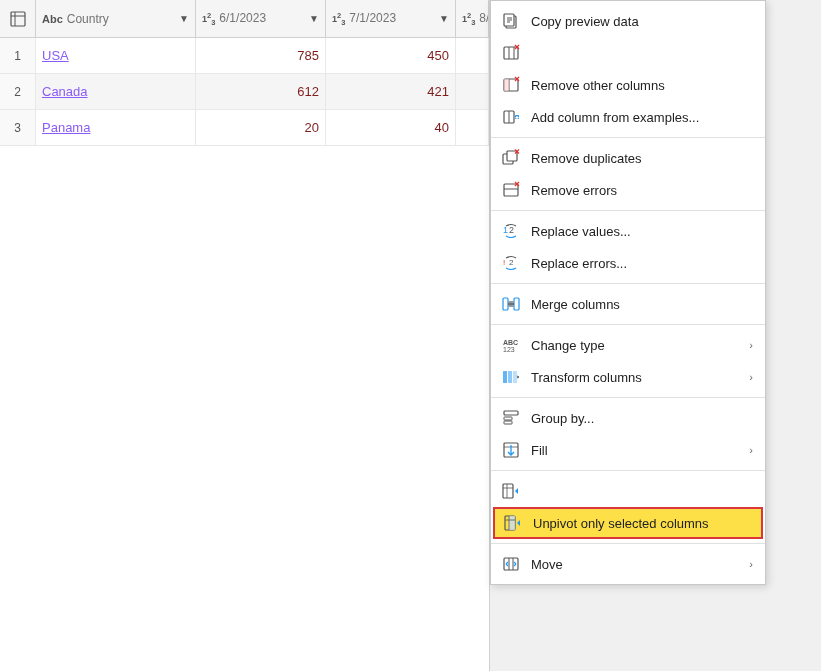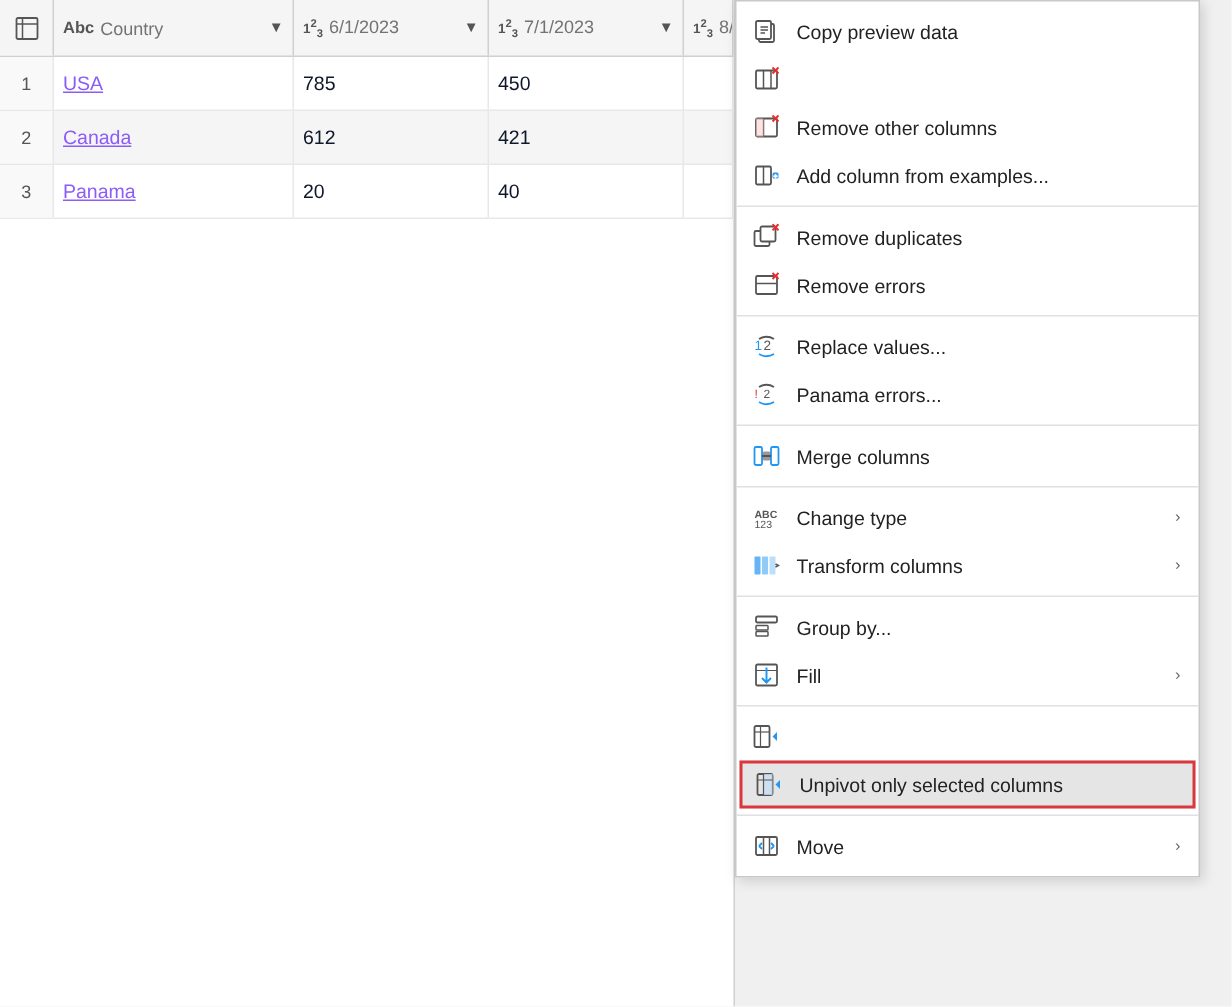--- a/index.html
+++ b/index.html
@@ -121,55 +121,55 @@
     }
 
     .cell.country-cell {
       width: 160px;
       color: #8b5cf6;
       text-decoration: underline;
     }
 
     .cell.number-cell {
       width: 130px;
-      justify-content: flex-start;
-      color: #0f172a;
+      justify-content: flex-end;
+      color: #7f1d1d;
     }
 
     .cell.number-cell-last {
       flex: 1;
       justify-content: flex-end;
       color: #222;
     }
 
     
     .context-menu {
       position: absolute;
       top: 0;
       left: 490px;
-      width: 310px;
+      width: 276px;
       background: #fff;
       border: 1px solid #c8c8c8;
       box-shadow: 2px 2px 8px rgba(0,0,0,0.15);
       z-index: 100;
       padding: 4px 0;
     }
 
     .menu-item {
       display: flex;
       align-items: center;
       padding: 6px 12px 6px 10px;
       cursor: pointer;
       position: relative;
       gap: 10px;
       min-height: 32px;
     }
 
     .menu-item.highlighted {
-      background: #e5e5e5;
+      background: #fde047;
       border: 2px solid #d9363e;
       margin: 0 2px;
       padding: 4px 10px 4px 8px;
     }
 
     .menu-separator {
       height: 1px;
       background: #e0e0e0;
       margin: 4px 0;
     }
@@ -390,21 +390,21 @@
 
   <div class="menu-item">
     <div class="menu-icon">
       <svg width="18" height="18" viewBox="0 0 18 18" fill="none">
         <text x="1" y="11" font-size="8" fill="#e03030" font-family="sans-serif">!</text>
         <text x="7" y="11" font-size="8" fill="#555" font-family="sans-serif">2</text>
         <path d="M4 14 Q9 17 14 14" stroke="#2196F3" stroke-width="1.2" fill="none"></path>
         <path d="M14 4 Q9 1 4 4" stroke="#555" stroke-width="1.2" fill="none"></path>
       </svg>
     </div>
-    <span class="menu-label">Panama errors...</span>
+    <span class="menu-label">Replace errors...</span>
   </div>
 
   <div class="menu-separator"></div>
 
   <div class="menu-item">
     <div class="menu-icon">
       <svg width="18" height="18" viewBox="0 0 18 18" fill="none">
         <rect x="1" y="3" width="5" height="12" rx="1" stroke="#2196F3" stroke-width="1.2" fill="none"></rect>
         <rect x="12" y="3" width="5" height="12" rx="1" stroke="#2196F3" stroke-width="1.2" fill="none"></rect>
         <rect x="6.5" y="6" width="5" height="6" rx="1" fill="#555" opacity="0.6"></rect>

